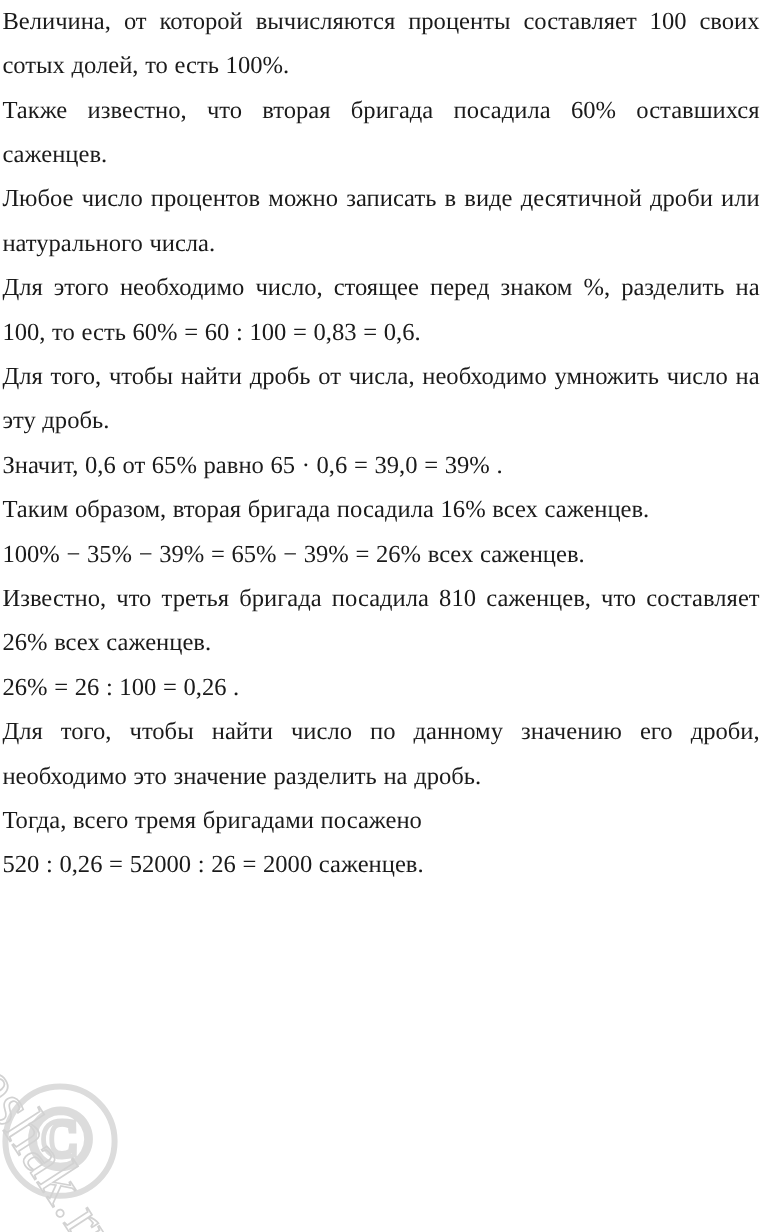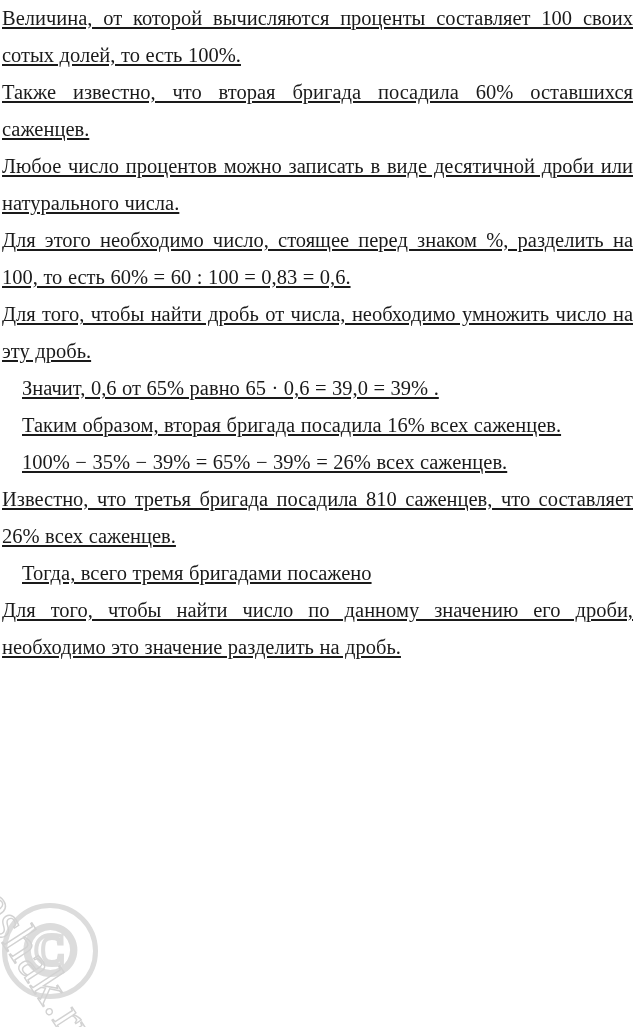--- a/index.html
+++ b/index.html
@@ -76,26 +76,24 @@
   }
   p.para {
     margin: 0;
     padding: 0;
     font-size: 20.5px;
     line-height: 37px;
     text-align: justify;
     text-justify: inter-word;
     word-spacing: 0.02em;
     color: #1a1a1a;
-    text-decoration: underline;
   }
   
   p.para.single {
     text-align: left;
-    margin-left: 20px;
   }
   .answer {
     font-size: 20.5px;
     line-height: 37px;
     text-align: left;
     margin: 0;
   }
   .answer .ul {
     text-decoration: underline;
   }
@@ -122,20 +120,22 @@
 
     <p class="para">Величина, от которой вычисляются проценты составляет 100 своих сотых долей, то есть 100%.</p>
     <p class="para">Также известно, что вторая бригада посадила 60% оставшихся саженцев.</p>
     <p class="para">Любое число процентов можно записать в виде десятичной дроби или натурального числа.</p>
     <p class="para">Для этого необходимо число, стоящее перед знаком %, разделить на 100, то есть  60% = 60 : 100 = 0,83 = 0,6.</p>
     <p class="para">Для того, чтобы найти дробь от числа, необходимо умножить число на эту дробь.</p>
     <p class="para single mathline">Значит, 0,6 от 65% равно  65 · 0,6 = 39,0 = 39% .</p>
     <p class="para single">Таким образом, вторая бригада посадила 16% всех саженцев.</p>
     <p class="para single mathline">100% − 35% − 39% = 65% − 39% = 26%  всех саженцев.</p>
     <p class="para">Известно, что третья бригада посадила 810 саженцев, что составляет 26% всех саженцев.</p>
+    <p class="para single mathline">26% = 26 : 100 = 0,26 .</p>
+    <p class="para">Для того, чтобы найти число по данному значению его дроби, необходимо это значение разделить на дробь.</p>
     <p class="para single">Тогда, всего тремя бригадами посажено</p>
-    <p class="para">Для того, чтобы найти число по данному значению его дроби, необходимо это значение разделить на дробь.</p>
+    <p class="para single mathline">520 : 0,26 = 52000 : 26 = 2000  саженцев.</p>
 
     <div class="spacer-gap"></div>
 
 
   </div>
 </div>
 
 </body></html>

